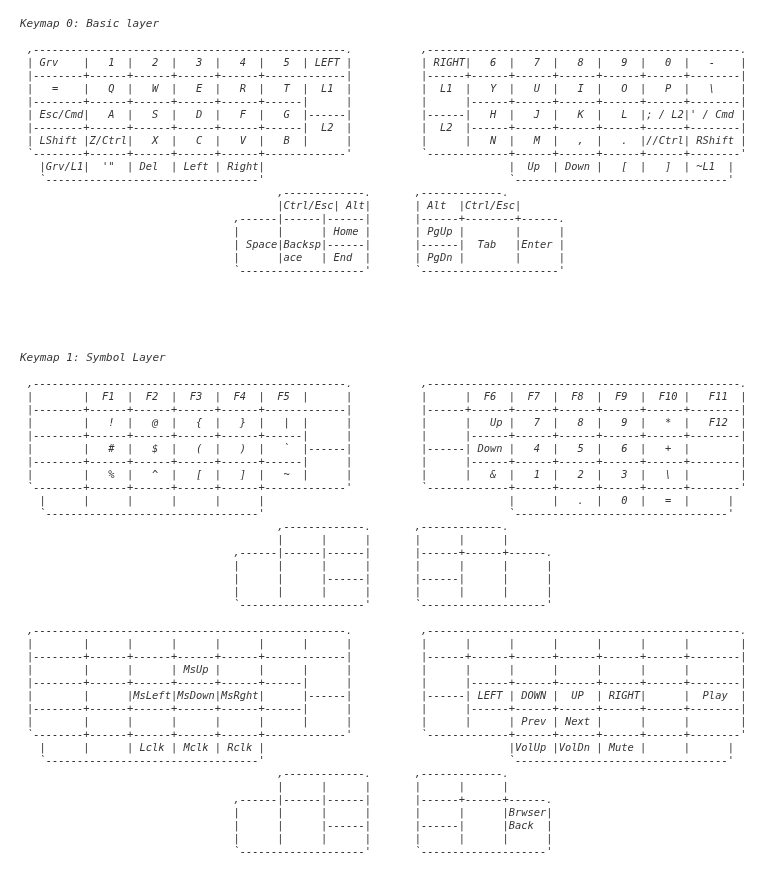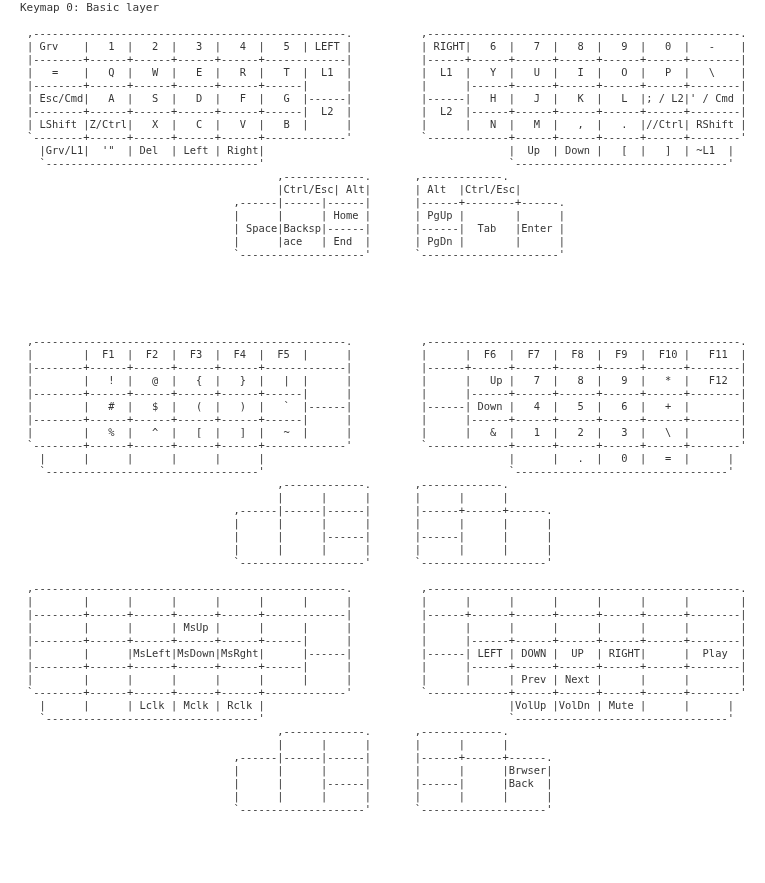--- a/index.html
+++ b/index.html
@@ -8,22 +8,23 @@
     background: #ffffff;
   }
   body {
     width: 765px;
     height: 883px;
     overflow: hidden;
     color: #363636;
     font-family: "DejaVu Sans Mono", "Liberation Mono", monospace;
   }
   .page {
-    padding: 1px 8px 0 20px;
+    padding: 17px 8px 0 20px;
     box-sizing: border-box;
+    font-style: italic;
   }
   .keymap-section {
     display: block;
   }
   .keymap-title {
     font-size: 11px;
     line-height: 13px;
     white-space: pre;
     font-weight: normal;
     margin: 0;
@@ -63,20 +64,21 @@
                                         ,-------------.       ,-------------.
                                         |Ctrl/Esc| Alt|       | Alt  |Ctrl/Esc|
                                  ,------|------|------|       |------+--------+------.
                                  |      |      | Home |       | PgUp |        |      |
                                  | Space|Backsp|------|       |------|  Tab   |Enter |
                                  |      |ace   | End  |       | PgDn |        |      |
                                  `--------------------'       `----------------------'</pre>
   </section>
 
   <section class="keymap-section sec-1">
+    <div class="keymap-title">Keymap 1: Symbol Layer</div>
     <pre class="keymap-art">,--------------------------------------------------.           ,--------------------------------------------------.
 |        |  F1  |  F2  |  F3  |  F4  |  F5  |      |           |      |  F6  |  F7  |  F8  |  F9  |  F10 |   F11  |
 |--------+------+------+------+------+-------------|           |------+------+------+------+------+------+--------|
 |        |   !  |   @  |   {  |   }  |   |  |      |           |      |   Up |   7  |   8  |   9  |   *  |   F12  |
 |--------+------+------+------+------+------|      |           |      |------+------+------+------+------+--------|
 |        |   #  |   $  |   (  |   )  |   `  |------|           |------| Down |   4  |   5  |   6  |   +  |        |
 |--------+------+------+------+------+------|      |           |      |------+------+------+------+------+--------|
 |        |   %  |   ^  |   [  |   ]  |   ~  |      |           |      |   &amp;  |   1  |   2  |   3  |   \  |        |
 `--------+------+------+------+------+-------------'           `-------------+------+------+------+------+--------'
   |      |      |      |      |      |                                       |      |   .  |   0  |   =  |      |

